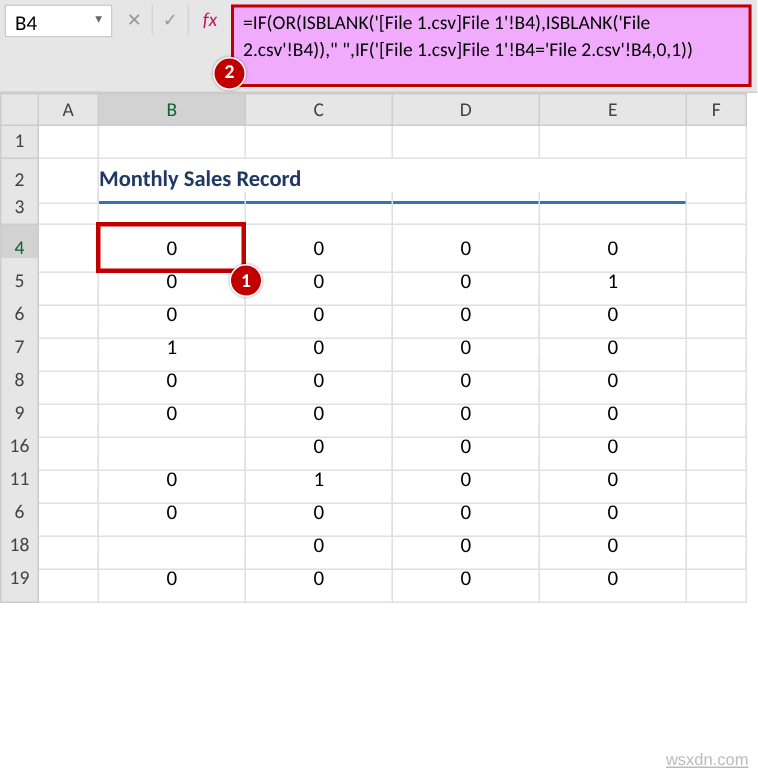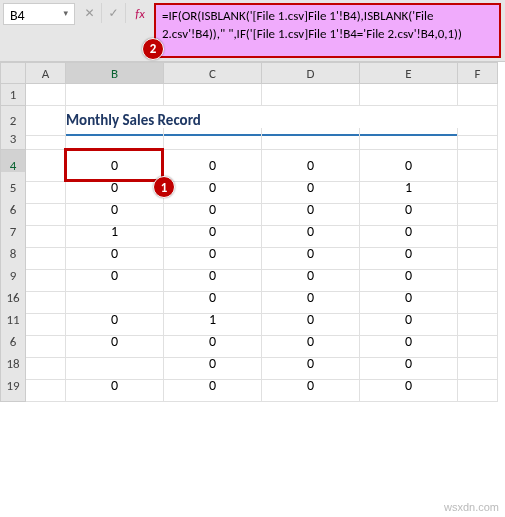--- a/index.html
+++ b/index.html
@@ -136,20 +136,21 @@
       pointer-events: none;
       z-index: 5;
     }
     .watermark {
       position: absolute;
       bottom: 4px;
       right: 6px;
       font-size: 11px;
       color: #bbb;
       font-family: Arial, sans-serif;
+      text-decoration: underline;
     }
   </style>
 </head>
 <body>
 
 <div class="formula-bar-area">
   <div class="name-box">
     <span>B4</span>
     <span class="name-box-dd">▾</span>
   </div>

